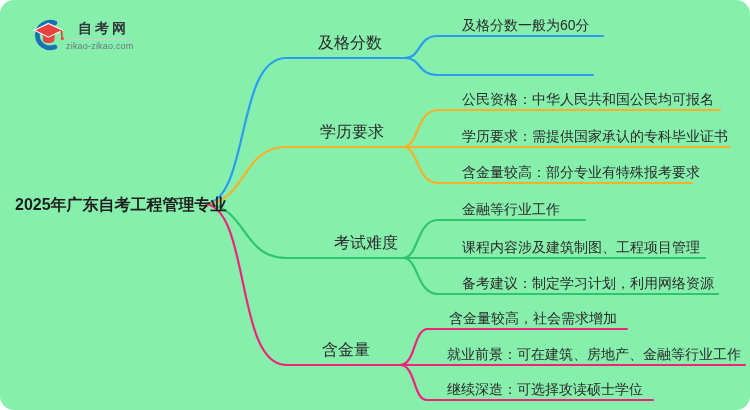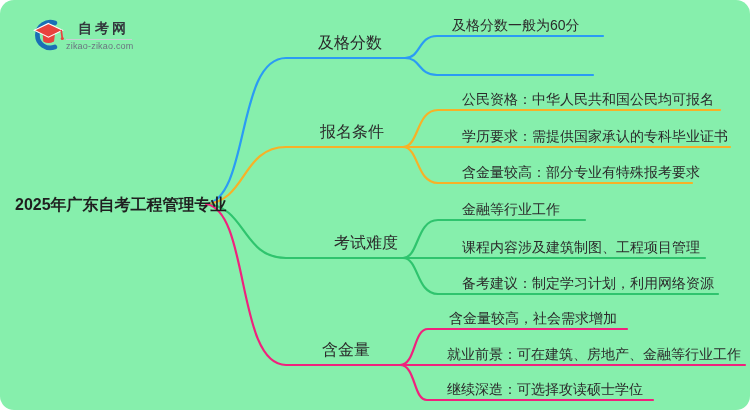--- a/index.html
+++ b/index.html
@@ -72,25 +72,25 @@
       <circle cx="37.7" cy="23" r="1.8" fill="#e8433e"></circle>
     </svg>
     <div class="brand-name">自考网</div>
     <div class="brand-rule"></div>
     <div class="brand-domain">zikao-zikao.com</div>
   </div>
 
   <div class="node root" style="left:15px;top:194px">2025年广东自考工程管理专业</div>
 
   <div class="node branch" style="left:318px;top:32px">及格分数</div>
-  <div class="node branch" style="left:320px;top:121px">报名条件</div>
+  <div class="node branch" style="left:320px;top:121px">学历要求</div>
   <div class="node branch" style="left:334px;top:232px">考试难度</div>
   <div class="node branch" style="left:322px;top:339px">含金量</div>
 
-  <div class="node leaf" style="left:452px;top:15px">及格分数一般为60分</div>
+  <div class="node leaf" style="left:462px;top:15px">及格分数一般为60分</div>
 
   <div class="node leaf" style="left:462px;top:89px">公民资格：中华人民共和国公民均可报名</div>
   <div class="node leaf" style="left:462px;top:126px">学历要求：需提供国家承认的专科毕业证书</div>
   <div class="node leaf" style="left:462px;top:162px">含金量较高：部分专业有特殊报考要求</div>
 
   <div class="node leaf" style="left:462px;top:199px">金融等行业工作</div>
   <div class="node leaf" style="left:462px;top:237px">课程内容涉及建筑制图、工程项目管理</div>
   <div class="node leaf" style="left:462px;top:273px">备考建议：制定学习计划，利用网络资源</div>
 
   <div class="node leaf" style="left:449px;top:308px">含金量较高，社会需求增加</div>

